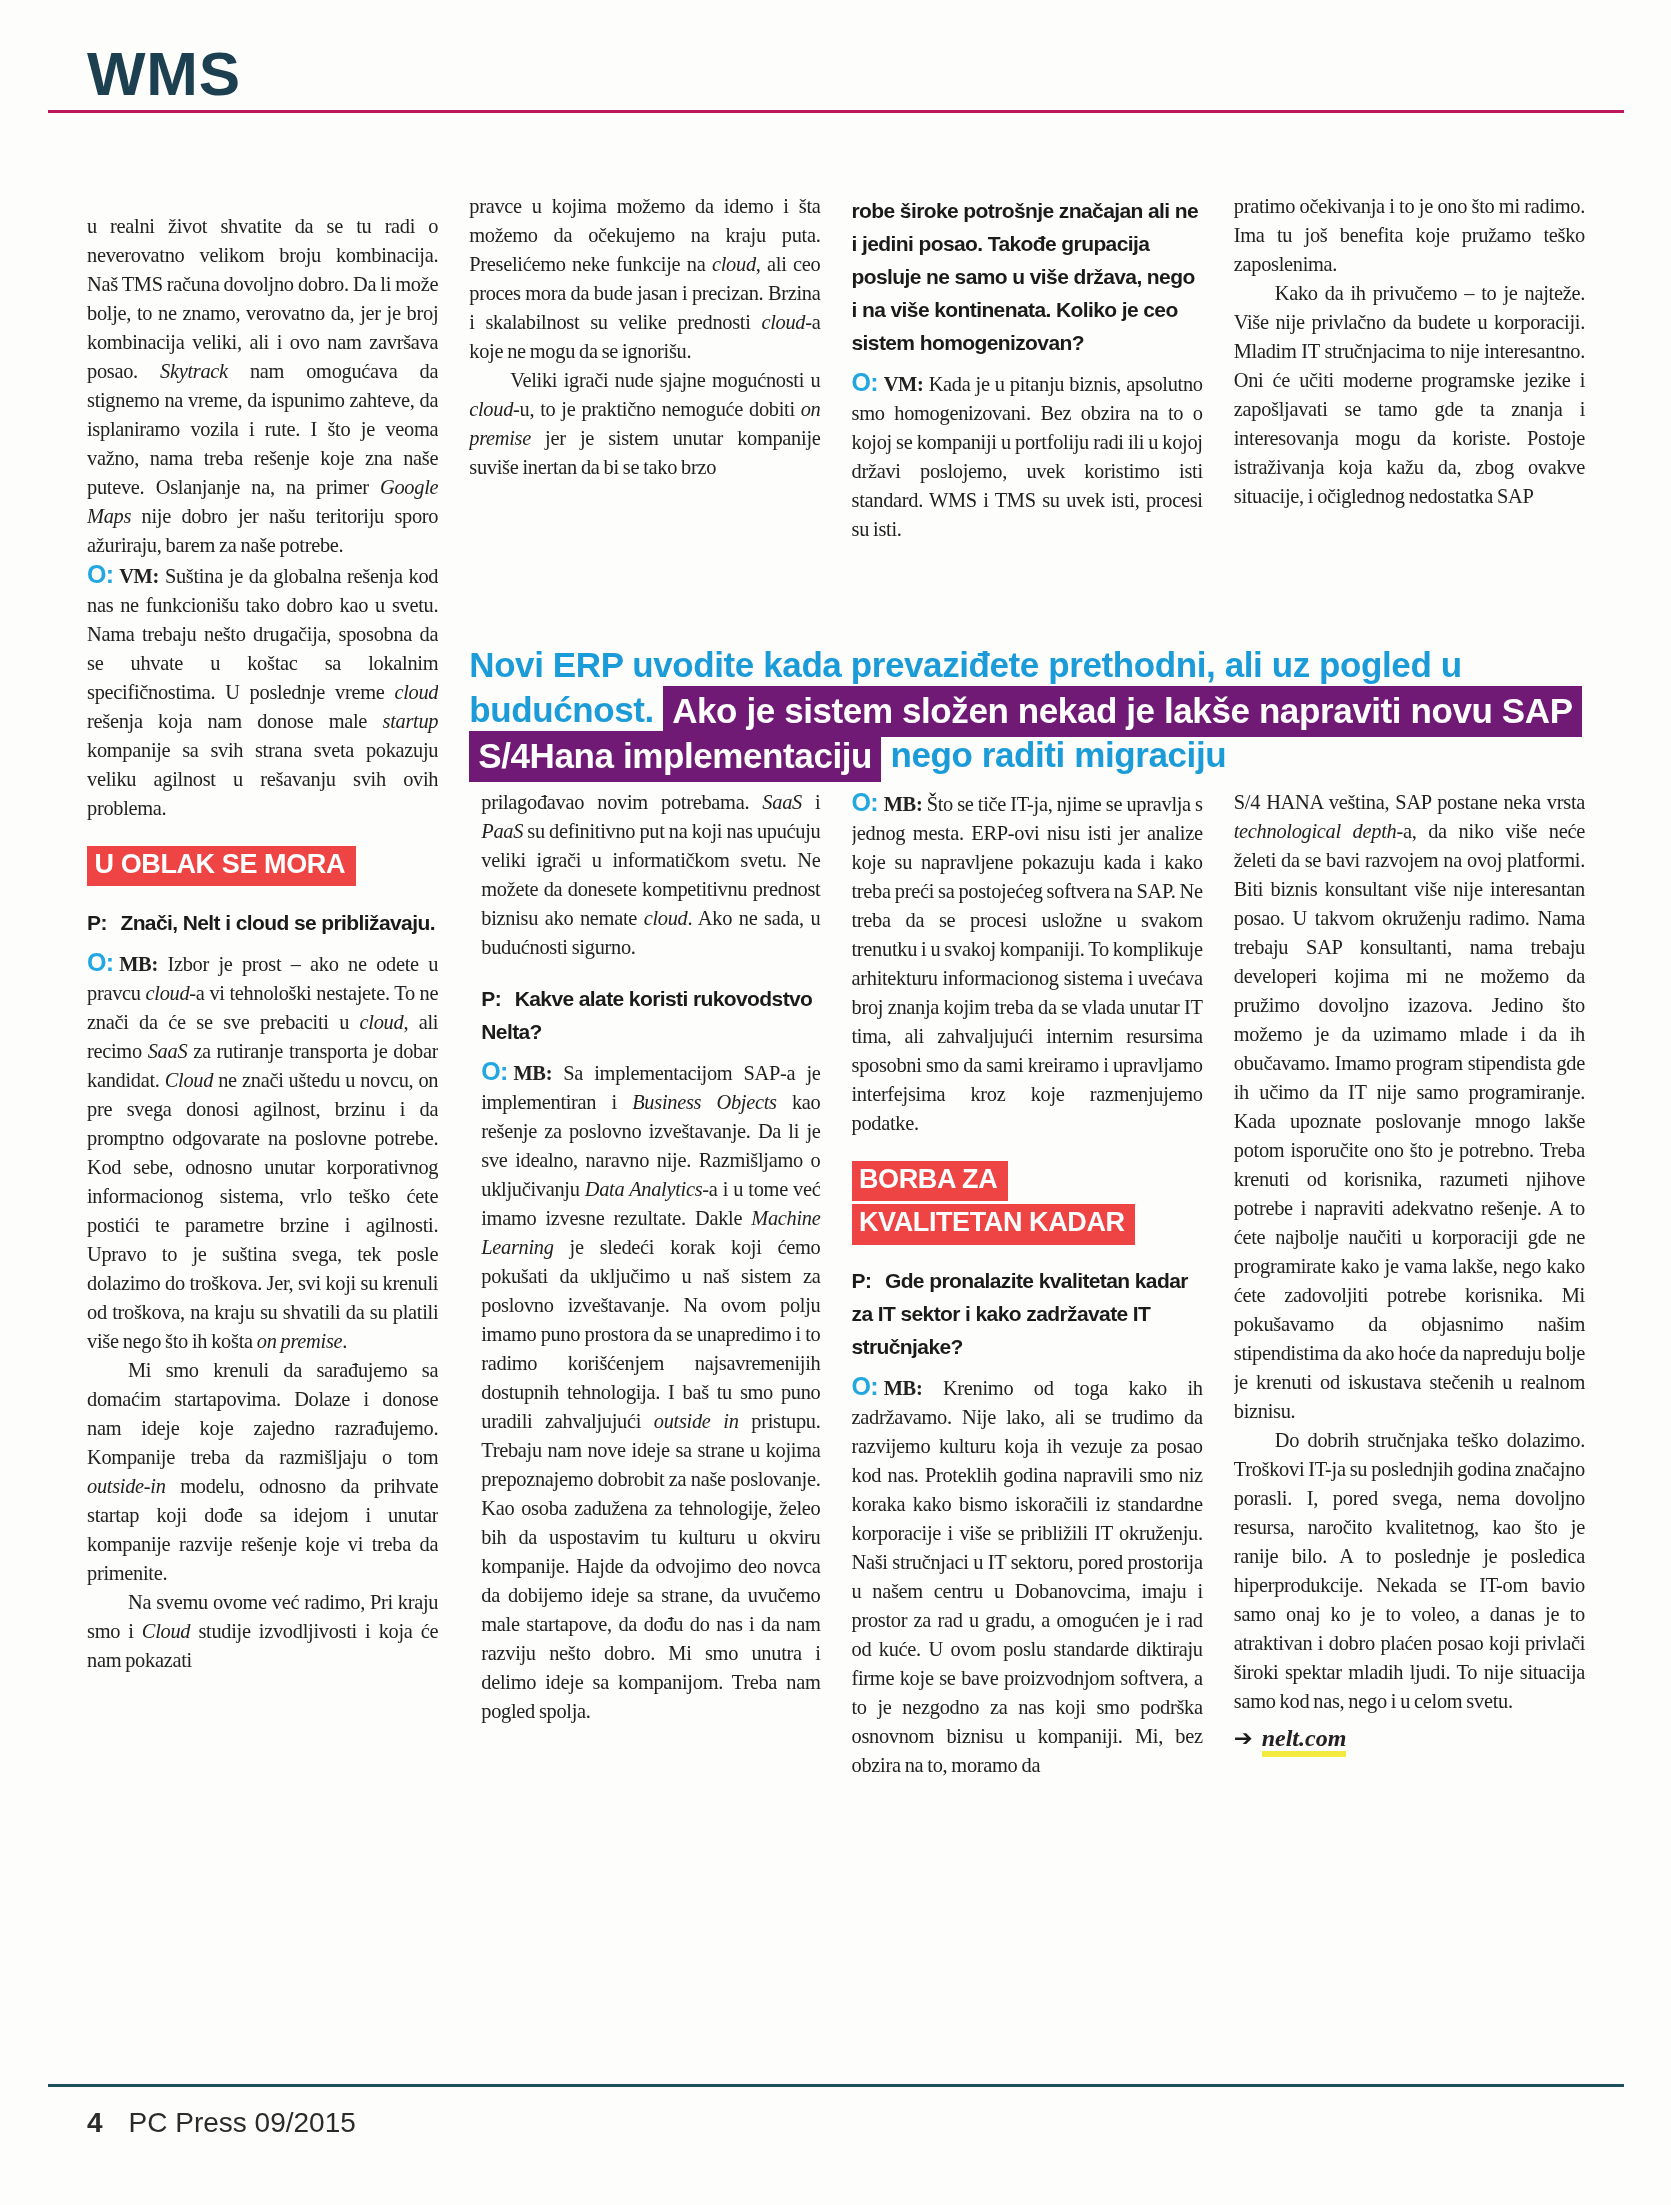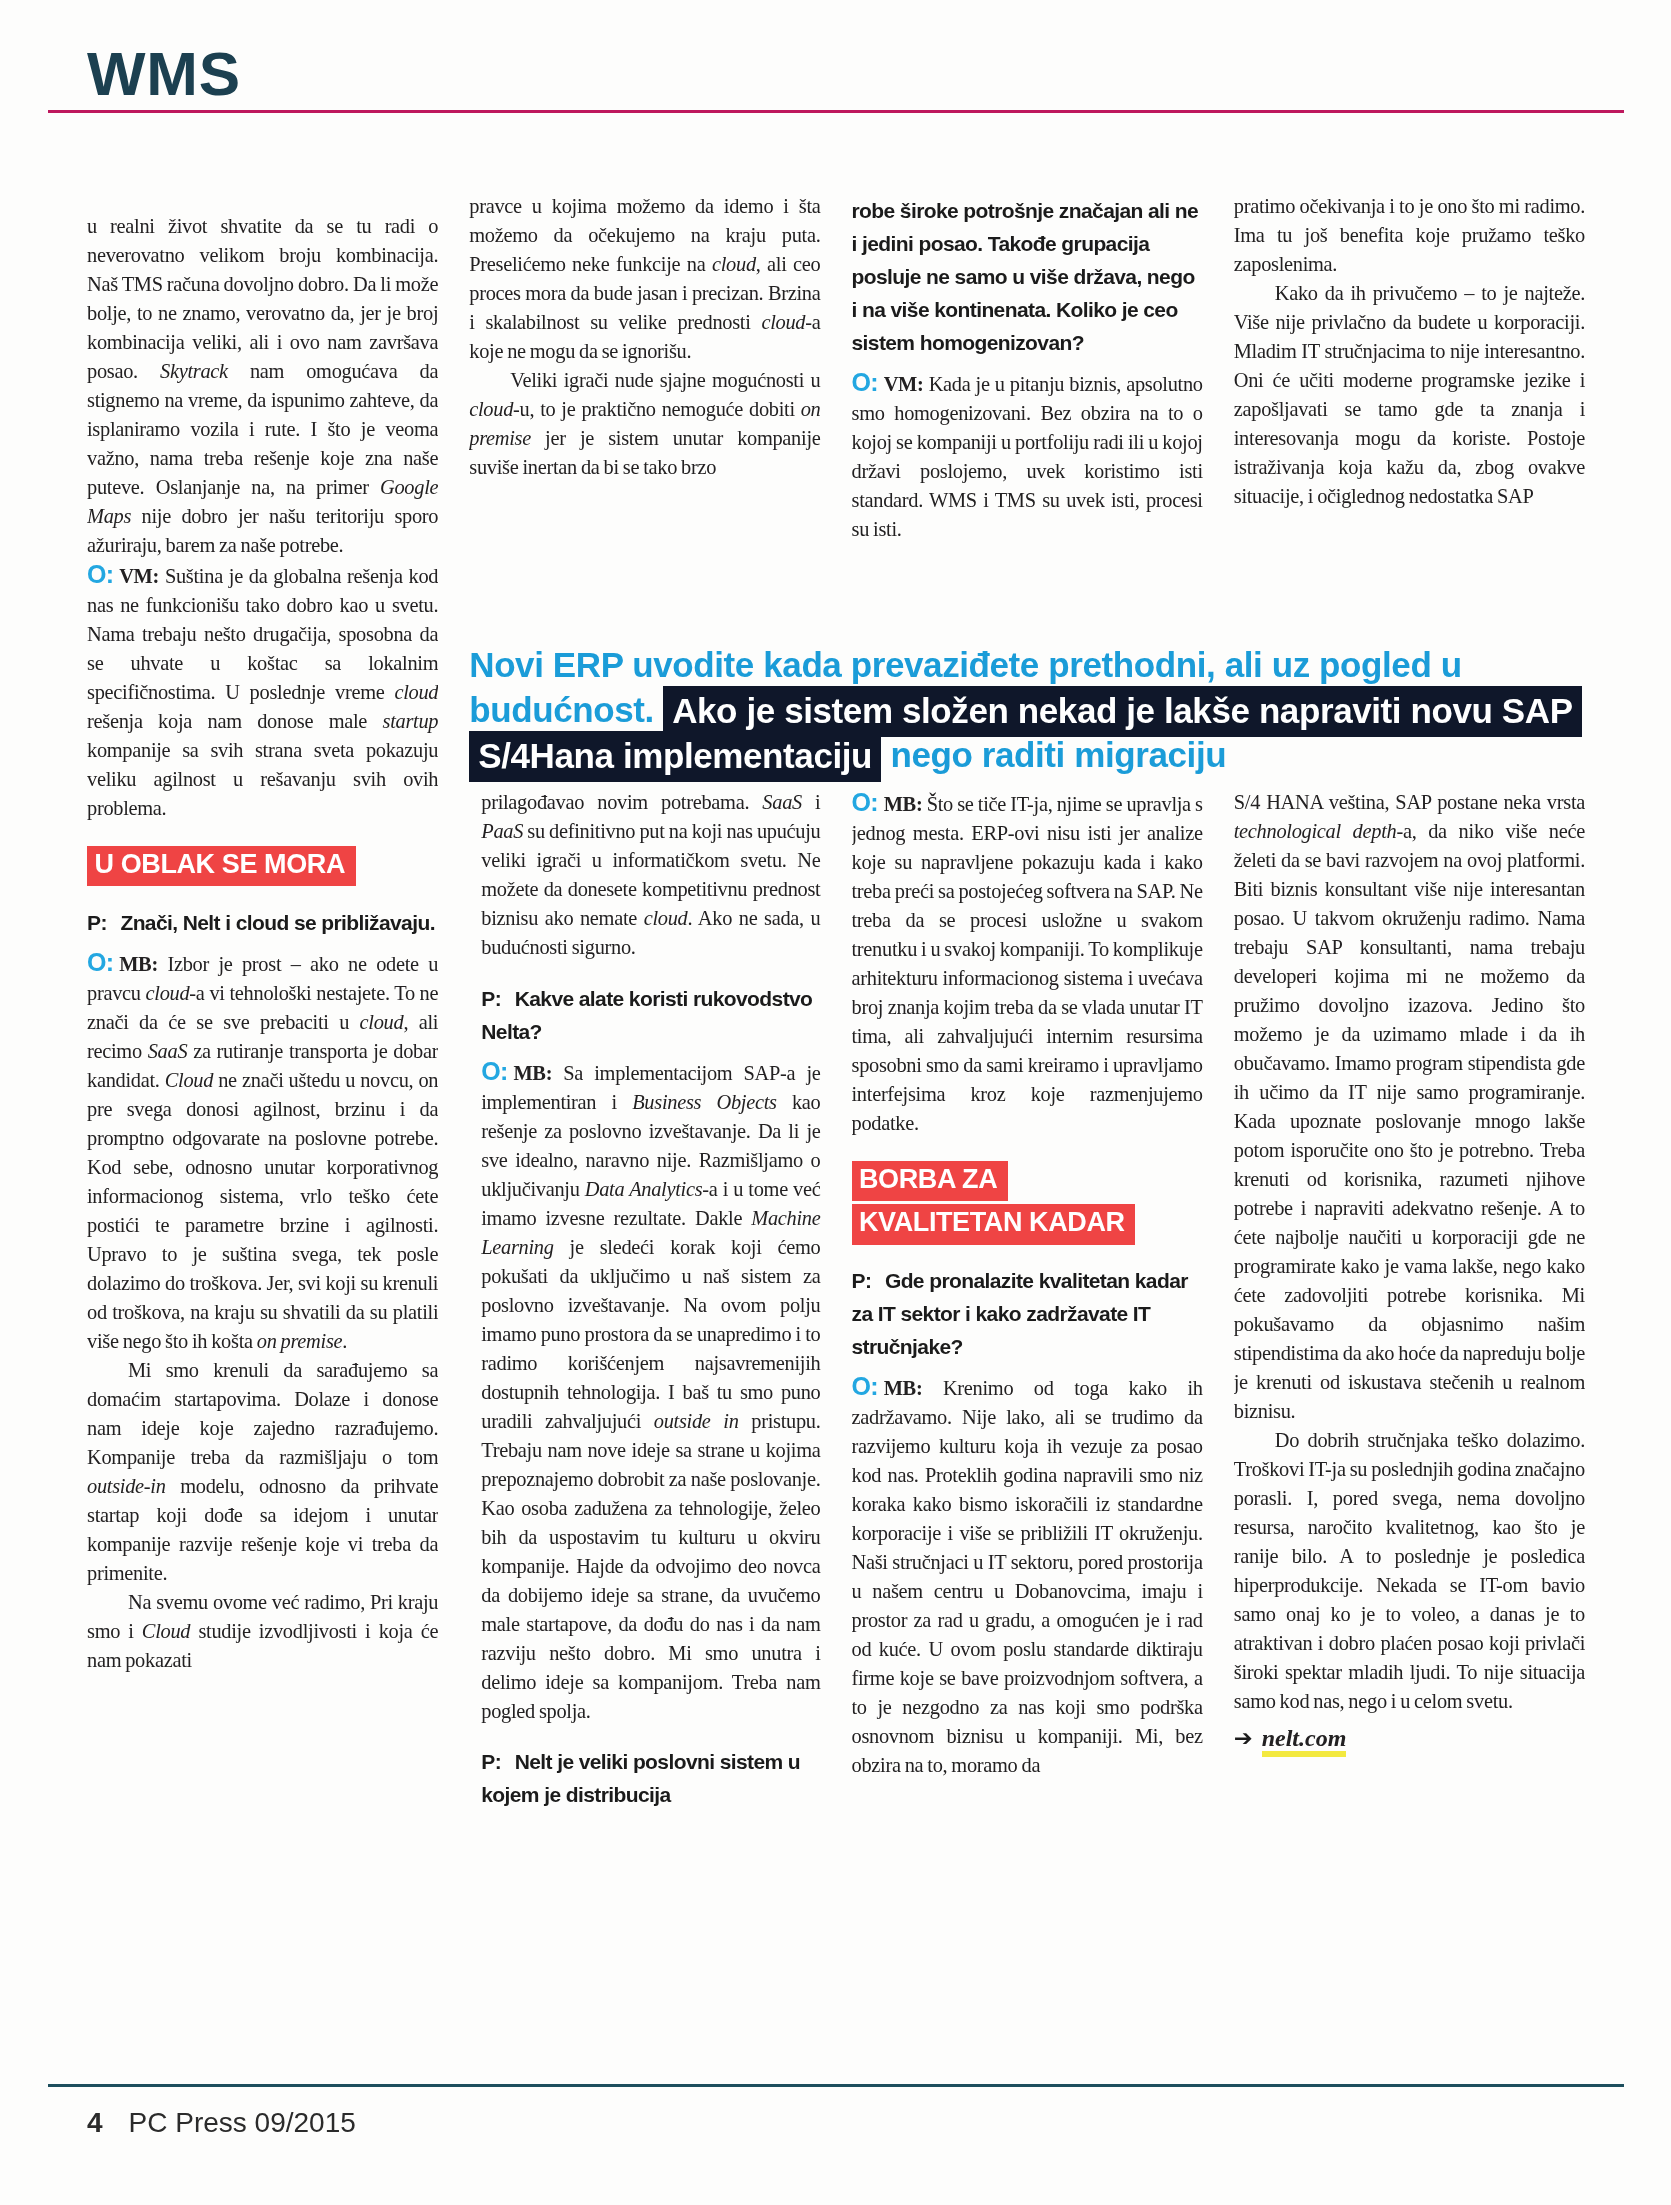--- a/index.html
+++ b/index.html
@@ -29,21 +29,21 @@
   .question:first-child{margin-top:1.5px;}
   .qp{margin-right:13.6px;}
   
   .kicker{margin:22.6px 0 18px;font-family:"Liberation Sans",sans-serif;font-weight:bold;
           font-size:27px;line-height:33px;letter-spacing:-0.4px;}
   .kicker span{display:table;background:#ef4444;color:#ffffff;padding:2.3px 10.6px 5.3px 7.5px;margin-bottom:3px;}
   
   .pullquote{grid-column:2 / 5;grid-row:2;align-self:center;margin:0;
              font-family:"Liberation Sans",sans-serif;font-weight:bold;font-size:35px;
              line-height:45px;letter-spacing:-0.4px;color:#1b9cd8;text-align:left;}
-  .pullquote .hl{background:#0f172a;color:#ffffff;padding:4.5px 9px 7.5px;
+  .pullquote .hl{background:#701a75;color:#ffffff;padding:4.5px 9px 7.5px;
                  -webkit-box-decoration-break:clone;box-decoration-break:clone;}
   
   .weblink{margin:6px 0 0;font-size:24px;line-height:33px;}
   .weblink .arrow{font-family:"DejaVu Sans",sans-serif;font-size:22.6px;margin-right:9px;color:#1b1b1b;}
   .weblink .url{font-style:italic;font-weight:bold;border-bottom:6px solid #f3e93f;}
   
   .ftr{position:absolute;left:48px;right:47px;top:2084px;border-top:3.8px solid #1d4e5d;
        font-family:"Liberation Sans",sans-serif;color:#2b2b2b;}
   .ftr .row{padding:19.6px 0 0 39px;font-size:28px;}
   .ftr .pg{font-weight:bold;margin-right:26px;}
@@ -78,21 +78,20 @@
       </div>
     <div class="colseg c4t">
         <p class="para">pratimo očekivanja i to je ono što mi radimo. Ima tu još benefita koje pružamo teško zaposlenima.</p>
         <p class="para indent">Kako da ih privučemo – to je najteže. Više nije privlačno da budete u korporaciji. Mladim IT stručnjacima to nije interesantno. Oni će učiti moderne programske jezike i zapošljavati se tamo gde ta znanja i interesovanja mogu da koriste. Postoje istraživanja koja kažu da, zbog ovakve situacije, i očiglednog nedostatka SAP</p>
       </div>
     <p class="pullquote"><span class="pl">Novi ERP uvodite kada prevaziđete prethodni, ali uz pogled u budućnost. </span><span class="hl">Ako je sistem složen nekad je lakše napraviti novu SAP S/4Hana implementaciju</span><span class="pl"> nego raditi migraciju</span></p>
     <div class="colseg c2b">
         <p class="para">prilagođavao novim potrebama. <i>SaaS</i> i <i>PaaS</i> su definitivno put na koji nas upućuju veliki igrači u informatičkom svetu. Ne možete da donesete kompetitivnu prednost biznisu ako nemate <i>cloud</i>. Ako ne sada, u budućnosti sigurno.</p>
         <p class="question"><span class="qp">P:</span>Kakve alate koristi rukovodstvo Nelta?</p>
         <p class="para"><span class="op">O:</span><b class="spk">MB:</b> Sa implementacijom SAP-a je implementiran i <i>Business Objects</i> kao rešenje za poslovno izveštavanje. Da li je sve idealno, naravno nije. Razmišljamo o uključivanju <i>Data Analytics</i>-a i u tome već imamo izvesne rezultate. Dakle <i>Machine Learning</i> je sledeći korak koji ćemo pokušati da uključimo u naš sistem za poslovno izveštavanje. Na ovom polju imamo puno prostora da se unapredimo i to radimo korišćenjem najsavremenijih dostupnih tehnologija. I baš tu smo puno uradili zahvaljujući <i>outside in</i> pristupu. Trebaju nam nove ideje sa strane u kojima prepoznajemo dobrobit za naše poslovanje. Kao osoba zadužena za tehnologije, želeo bih da uspostavim tu kulturu u okviru kompanije. Hajde da odvojimo deo novca da dobijemo ideje sa strane, da uvučemo male startapove, da dođu do nas i da nam razviju nešto dobro. Mi smo unutra i delimo ideje sa kompanijom. Treba nam pogled spolja.</p>
-        <p class="question"><span class="qp">P:</span>Nelt je veliki poslovni sistem u kojem je distribucija</p>
       </div>
     <div class="colseg c3b">
         <p class="para"><span class="op">O:</span><b class="spk">MB:</b> Što se tiče IT-ja, njime se upravlja s jednog mesta. ERP-ovi nisu isti jer analize koje su napravljene pokazuju kada i kako treba preći sa postojećeg softvera na SAP. Ne treba da se procesi usložne u svakom trenutku i u svakoj kompaniji. To komplikuje arhitekturu informacionog sistema i uvećava broj znanja kojim treba da se vlada unutar IT tima, ali zahvaljujući internim resursima sposobni smo da sami kreiramo i upravljamo interfejsima kroz koje razmenjujemo podatke.</p>
         <h3 class="kicker">
           <span>BORBA ZA</span>
           <span>KVALITETAN KADAR</span>
         </h3>
         <p class="question"><span class="qp">P:</span>Gde pronalazite kvalitetan kadar za IT sektor i kako zadržavate IT stručnjake?</p>
         <p class="para"><span class="op">O:</span><b class="spk">MB:</b> Krenimo od toga kako ih zadržavamo. Nije lako, ali se trudimo da razvijemo kulturu koja ih vezuje za posao kod nas. Proteklih godina napravili smo niz koraka kako bismo iskoračili iz standardne korporacije i više se približili IT okruženju. Naši stručnjaci u IT sektoru, pored prostorija u našem centru u Dobanovcima, imaju i prostor za rad u gradu, a omogućen je i rad od kuće. U ovom poslu standarde diktiraju firme koje se bave proizvodnjom softvera, a to je nezgodno za nas koji smo podrška osnovnom biznisu u kompaniji. Mi, bez obzira na to, moramo da</p>
       </div>

